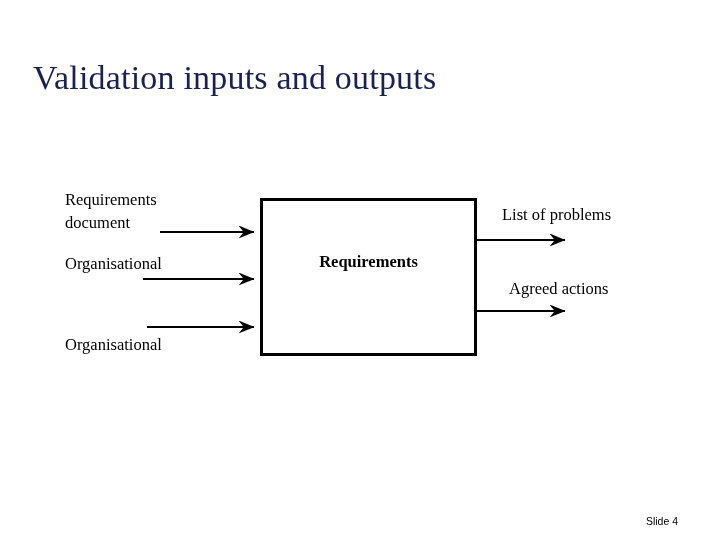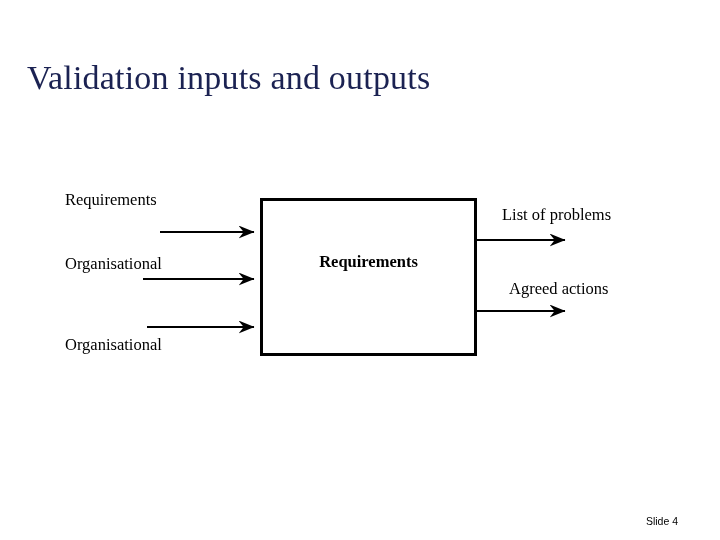--- a/index.html
+++ b/index.html
@@ -13,21 +13,21 @@
     width: 720px;
     height: 540px;
     background: #ffffff;
     overflow: hidden;
     font-family: "Liberation Serif", "DejaVu Serif", serif;
   }
 
   
   #slide-title {
     position: absolute;
-    left: 27px;
+    left: 33px;
     top: 56px;
     font-size: 34px;
     line-height: 44px;
     color: #1b2252;
     font-family: "Liberation Serif", "DejaVu Serif", serif;
     font-weight: normal;
     white-space: nowrap;
     letter-spacing: 0.2px;
   }
 
@@ -129,20 +129,21 @@
         <line x1="477" y1="311" x2="565" y2="311" stroke="#000000" stroke-width="2.2" marker-end="url(#swept-arrowhead)"></line>
       </g>
     </svg>
 
     <div id="process-label" class="box-label">
       <div>Requirements</div>
     </div>
 
     <div id="label-requirements-document" class="flow-label left">
       <div>Requirements</div>
+      <div>document</div>
     </div>
 
     <div id="label-organisational-knowledge" class="flow-label left">
       <div>Organisational</div>
     </div>
 
     <div id="label-organisational-standards" class="flow-label left">
       <div>Organisational</div>
     </div>
 

